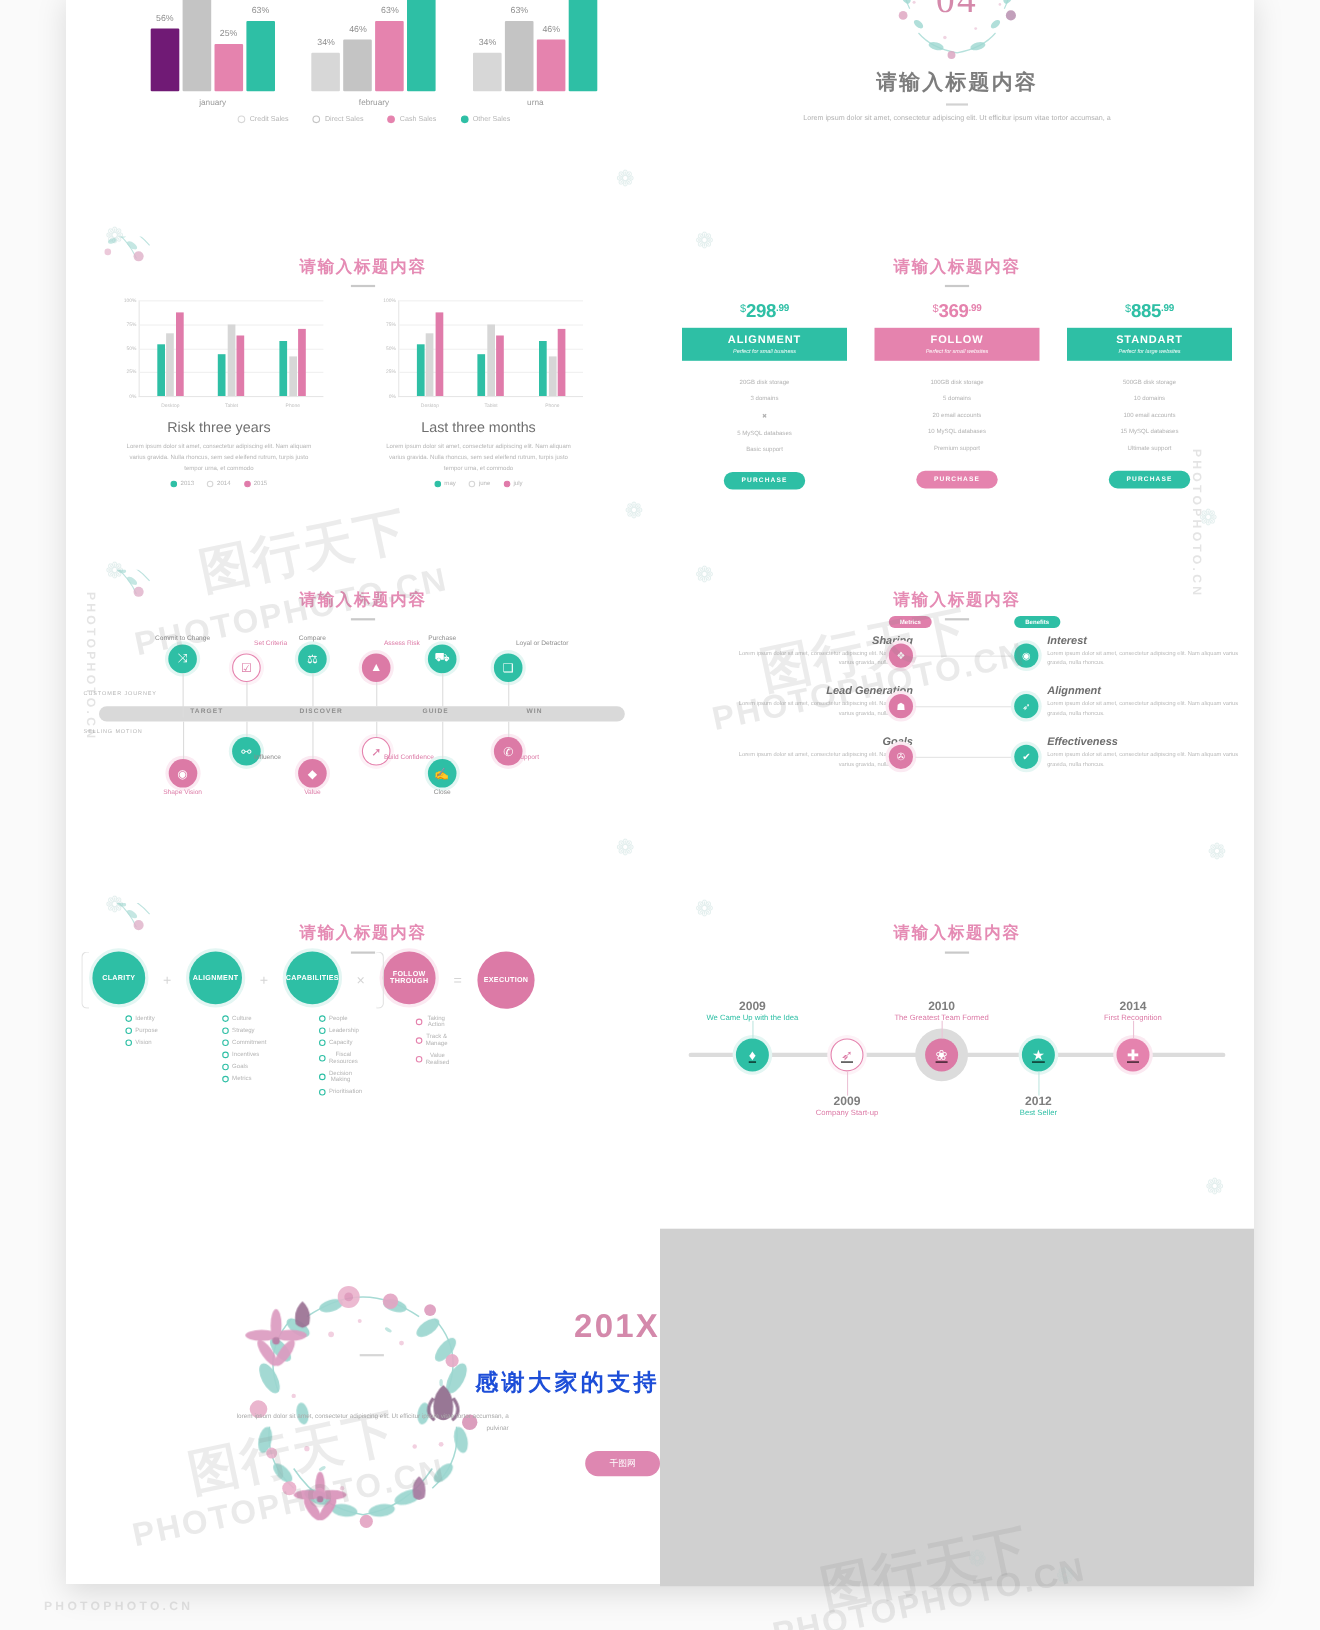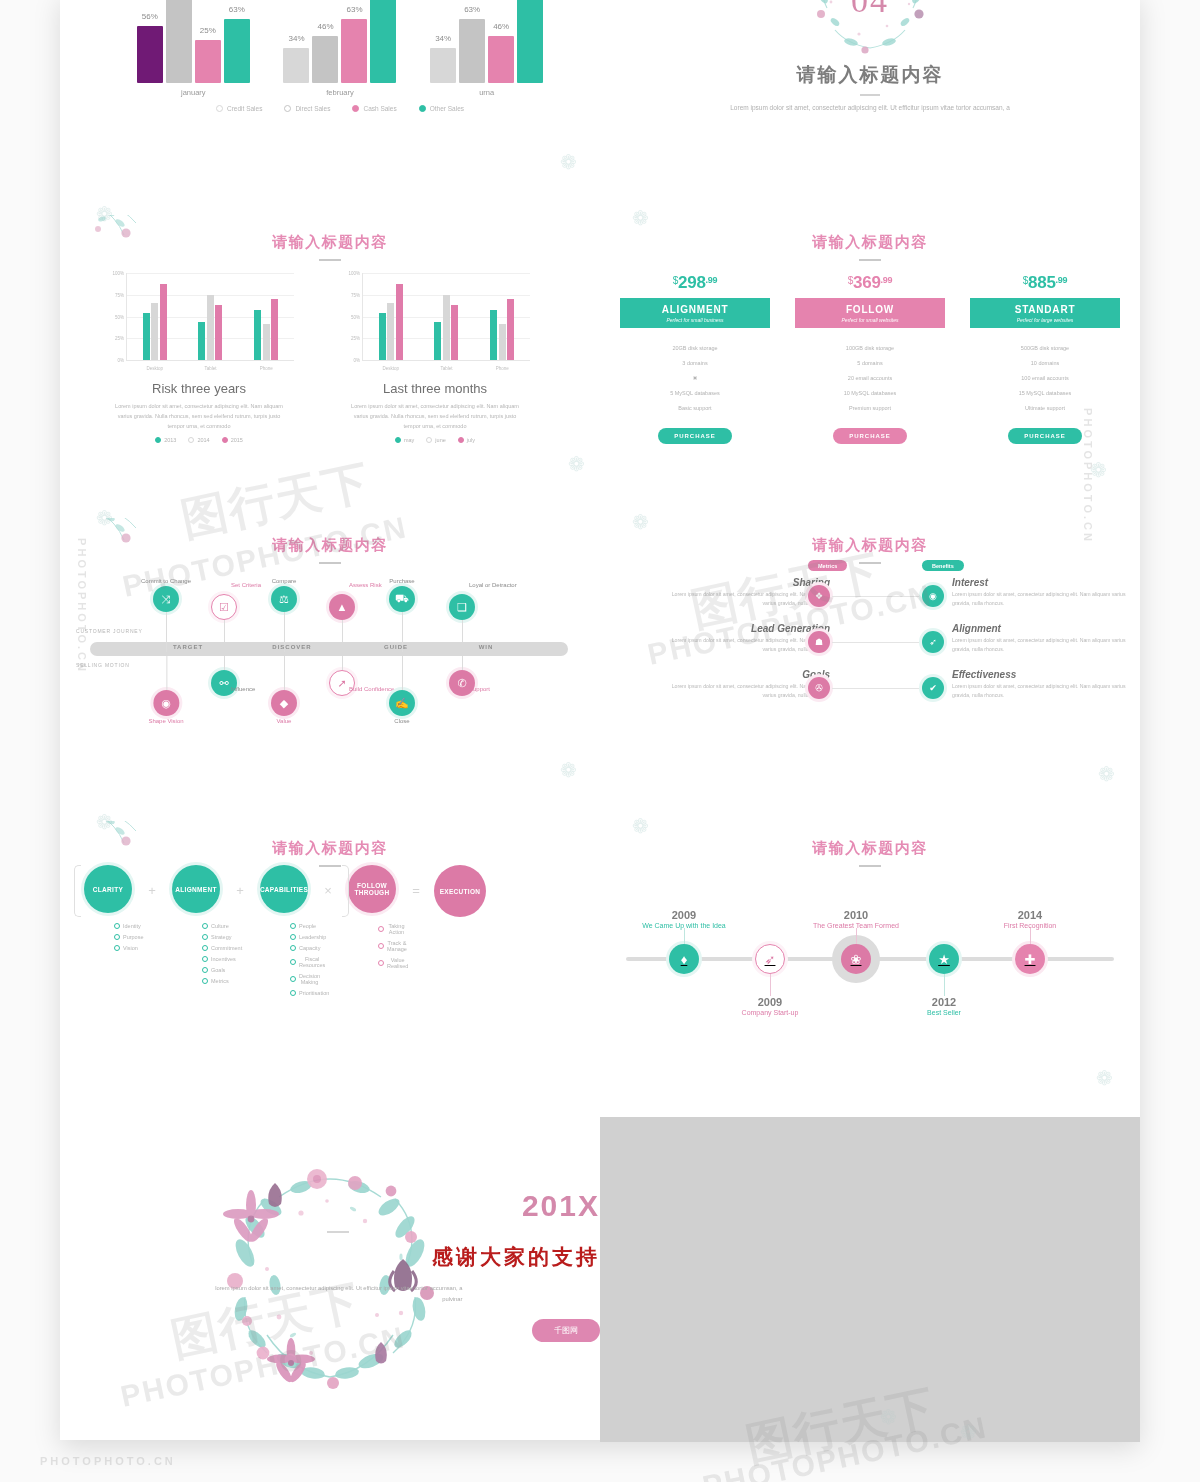--- a/index.html
+++ b/index.html
@@ -163,21 +163,21 @@
              margin:0 auto; }
   .tl-y { font-size:11px; font-weight:700; color:#7e7e7e; }
   .tl-t { font-size:7px; line-height:1.35; white-space:nowrap; }
   .tl-stem { position:absolute; left:50%; width:1px; background:#d8d8d8; }
 
   
   .th { position:absolute; left:0; top:0; width:540px; height:330px; }
   .th-inner { position:absolute; left:15px; right:0; top:72px; text-align:right; }
   .th-num { font-size:30px; font-weight:700; color:#d489ab; letter-spacing:2px; }
   .th-rule { width:22px; height:1.6px; background:#d6d6d6; margin:8px auto 10px; }
-  .th-h { font-size:21px; font-weight:700; color:#b91c1c; letter-spacing:3px;
+  .th-h { font-size:21px; font-weight:700; color:#1d4ed8; letter-spacing:3px;
           font-family:"DejaVu Sans", sans-serif; }
   .th-p { font-size:5.8px; color:#a9a9a9; line-height:1.9; width:250px;
           margin:12px auto 0; }
   .th-btn { display:inline-block; margin-top:14px; padding:6px 22px;
             border-radius:12px; background:#de87b1; color:#fff; font-size:8px;
             font-family:"DejaVu Sans", sans-serif; }
 
   .wreath { position:absolute; left:50%; top:50%;
             transform:translate(-50%,-50%); width:250px; height:250px; }
 </style>

